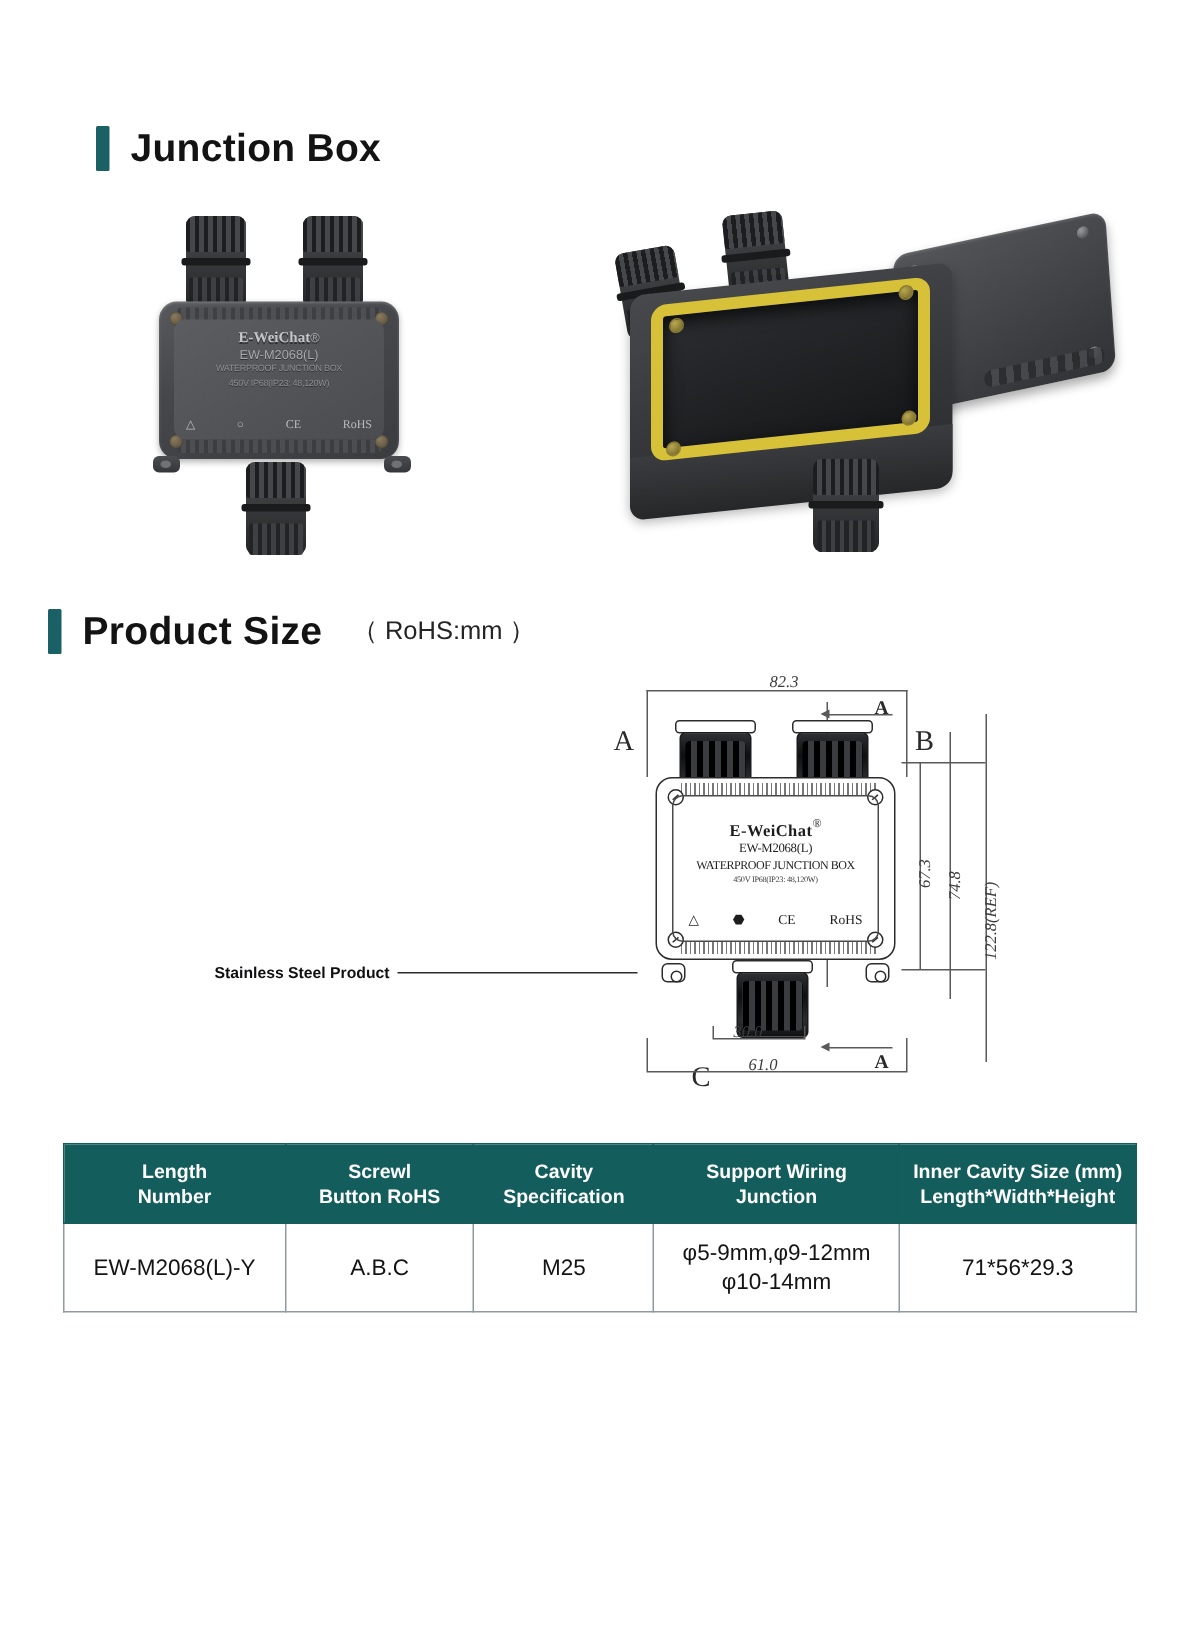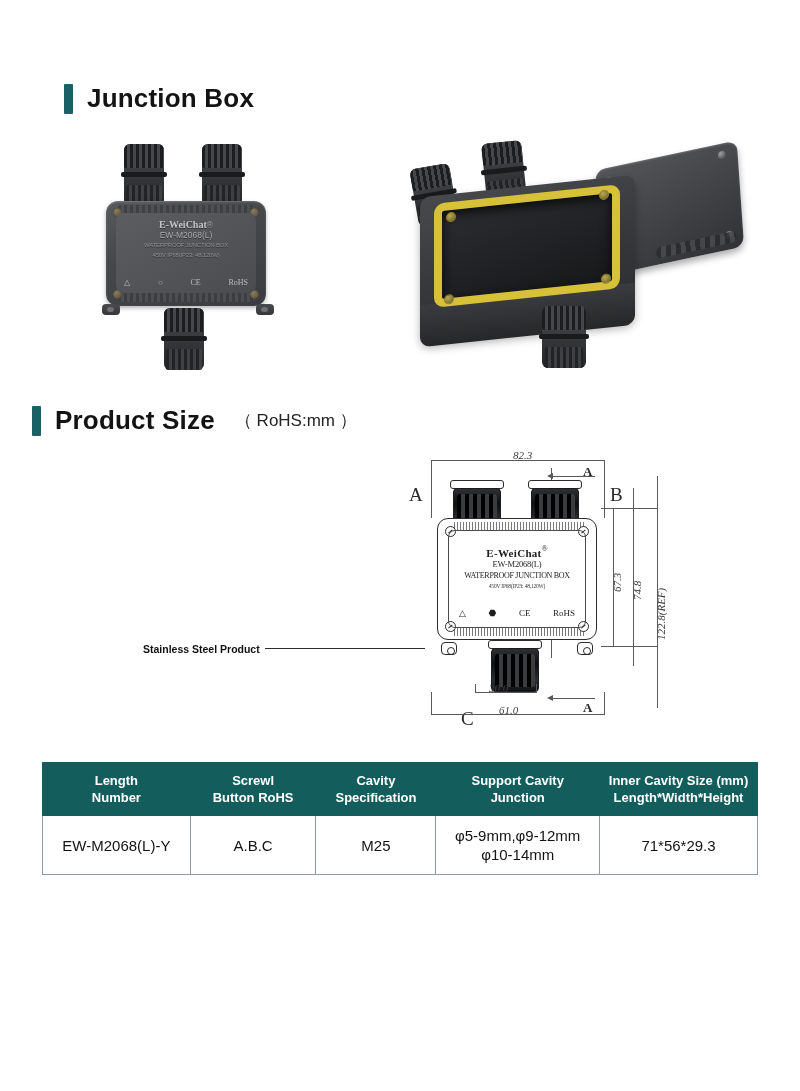--- a/index.html
+++ b/index.html
@@ -515,21 +515,21 @@
       </th>
       <th class="col-2">
         <div>Screwl</div>
         <div>Button RoHS</div>
       </th>
       <th class="col-3">
         <div>Cavity</div>
         <div>Specification</div>
       </th>
       <th class="col-4">
-        <div>Support Cavity</div>
+        <div>Support Wiring</div>
         <div>Junction</div>
       </th>
       <th class="col-5">
         <div>Inner Cavity Size (mm)</div>
         <div>Length*Width*Height</div>
       </th>
     </tr>
   </thead>
   <tbody>
     <tr>

